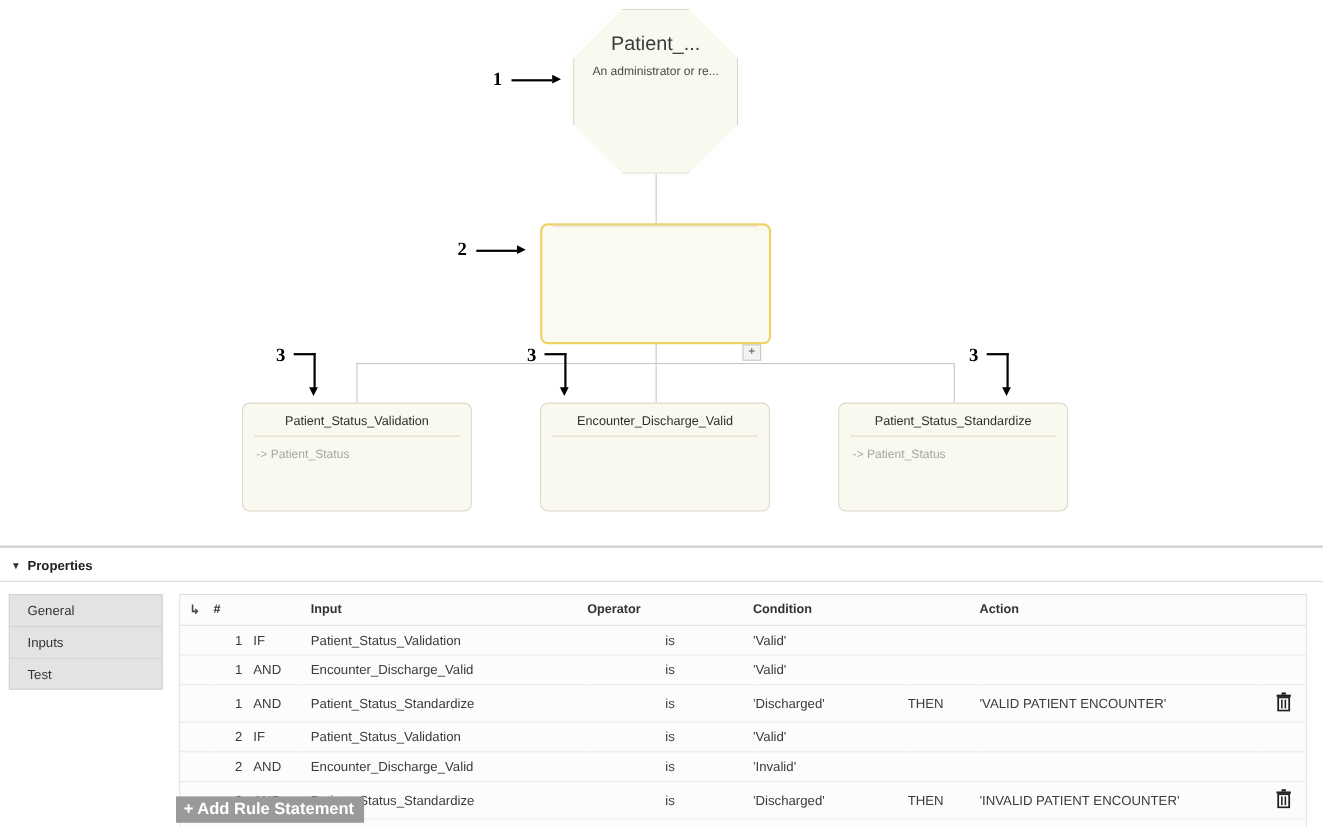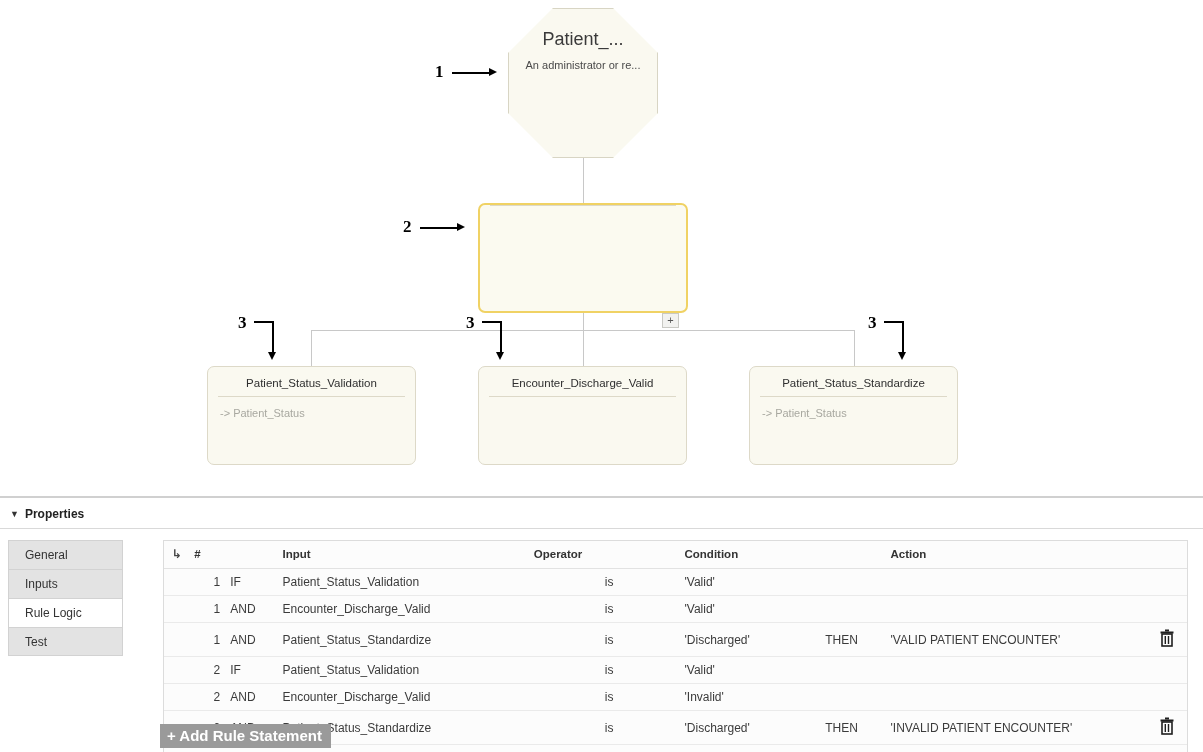--- a/index.html
+++ b/index.html
@@ -14,21 +14,21 @@
     position: relative;
     font-family: "Liberation Sans", sans-serif;
     font-size: 12px;
     color: #333333;
     overflow: hidden;
   }
 
   
   #canvas {
     position: absolute;
-    left: 0; top: 0;
+    left: 13px; top: 0;
     width: 981px;
     height: 490px;
   }
 
   
   .conn {
     position: absolute;
     background: #c8c8c8;
   }
   .conn-v { width: 1px; }
@@ -168,21 +168,21 @@
     position: absolute;
     left: 0; top: 38px;
     width: 1203px; height: 1px;
     background: #d9d9d9;
   }
 
   
   #tabs {
     position: absolute;
     left: 8px; top: 50px;
-    width: 115px;
+    width: 140px;
   }
   .tab {
     height: 29px;
     line-height: 29px;
     padding-left: 16px;
     font-size: 12px;
     color: #333;
     background: #e3e3e3;
     border: 1px solid #d2d2d2;
     border-bottom: none;
@@ -345,21 +345,20 @@
   <div class="panel-sep"></div>
 
   <div class="panel-header">
     <span class="panel-caret">▼</span><span>Properties</span>
   </div>
   <div class="panel-header-rule"></div>
 
   <div id="tabs">
     <div class="tab">General</div>
     <div class="tab">Inputs</div>
-    <div class="tab active">Rule Logic</div>
     <div class="tab">Test</div>
   </div>
 
   <div id="grid">
     <table class="rules">
       <thead>
         <tr>
           <th class="c-icon"><span class="corner-icon">↳</span></th>
           <th class="c-num">#</th>
           <th class="c-conj"></th>

